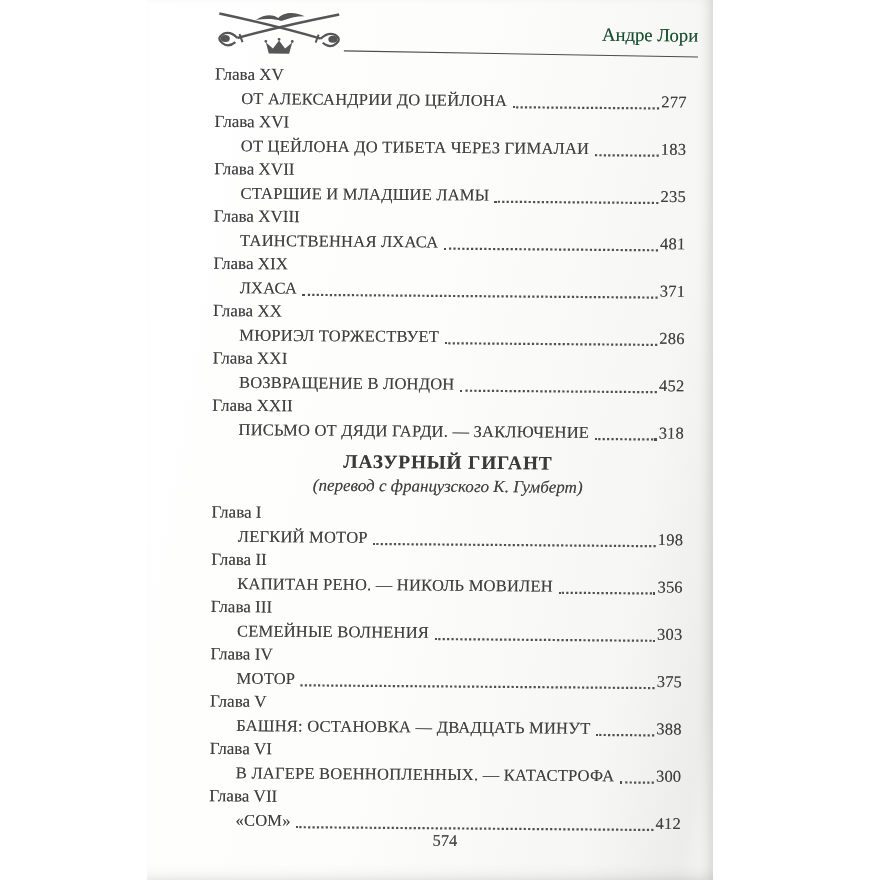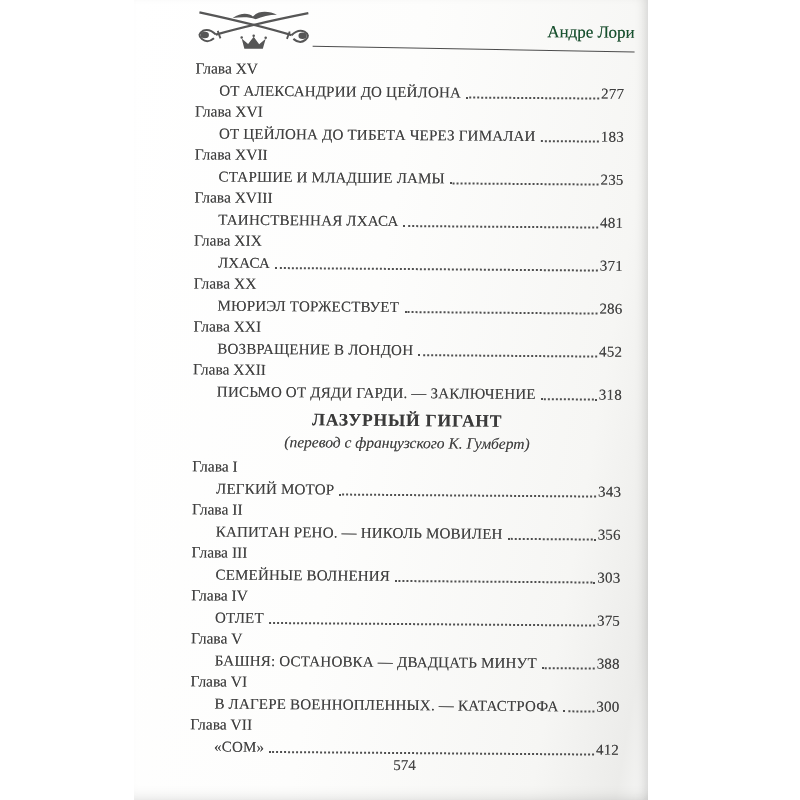--- a/index.html
+++ b/index.html
@@ -166,21 +166,21 @@
       <div class="section-subtitle">(перевод с французского К. Гумберт)</div>
     </div>
 
     <div>
 
         <div class="toc-entry">
           <div class="chapter">Глава I</div>
           <div class="title-row">
             <span class="t">ЛЕГКИЙ МОТОР</span>
             <span class="leader"></span>
-            <span class="pagenum">343</span>
+            <span class="pagenum">198</span>
           </div>
         </div>
 
         <div class="toc-entry">
           <div class="chapter">Глава II</div>
           <div class="title-row">
             <span class="t">КАПИТАН РЕНО. — НИКОЛЬ МОВИЛЕН</span>
             <span class="leader"></span>
             <span class="pagenum">356</span>
           </div>
@@ -191,21 +191,21 @@
           <div class="title-row">
             <span class="t">СЕМЕЙНЫЕ ВОЛНЕНИЯ</span>
             <span class="leader"></span>
             <span class="pagenum">303</span>
           </div>
         </div>
 
         <div class="toc-entry">
           <div class="chapter">Глава IV</div>
           <div class="title-row">
-            <span class="t">ОТЛЕТ</span>
+            <span class="t">МОТОР</span>
             <span class="leader"></span>
             <span class="pagenum">375</span>
           </div>
         </div>
 
         <div class="toc-entry">
           <div class="chapter">Глава V</div>
           <div class="title-row">
             <span class="t">БАШНЯ: ОСТАНОВКА — ДВАДЦАТЬ МИНУТ</span>
             <span class="leader"></span>

